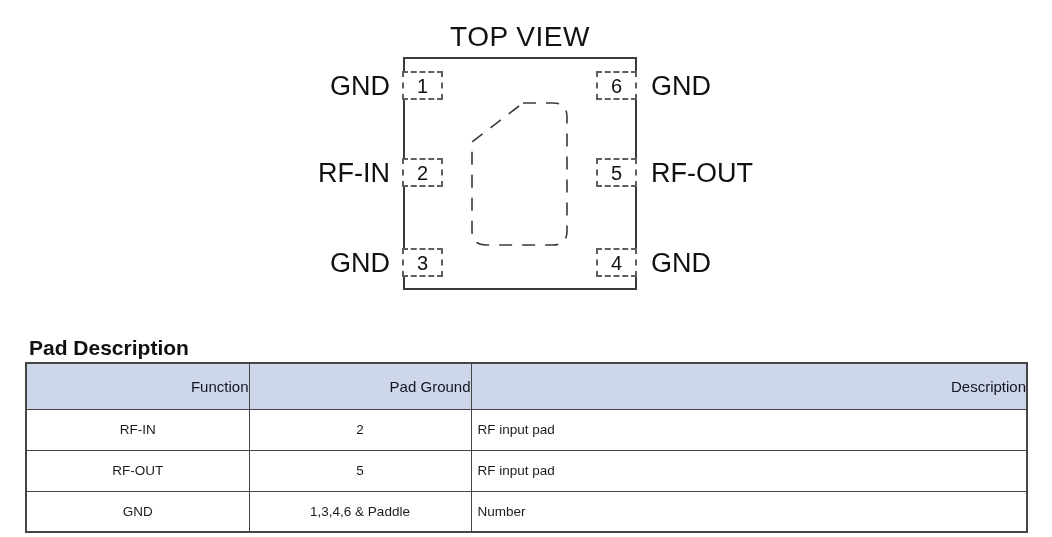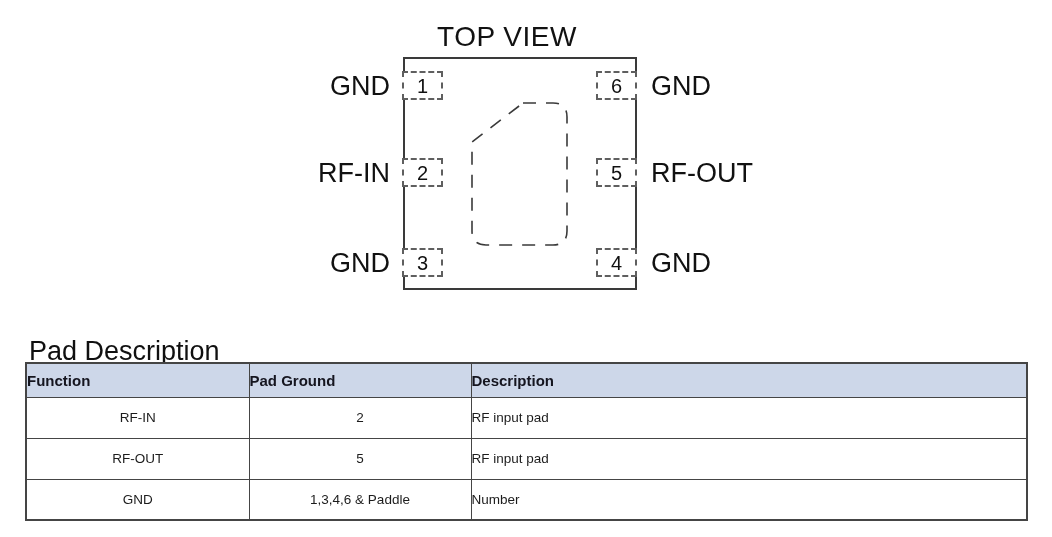--- a/index.html
+++ b/index.html
@@ -17,21 +17,21 @@
     position:relative;
     width:1052px;
     height:537px;
     background:#ffffff;
     overflow:hidden;
   }
 
   
   .diagram-title{
     position:absolute;
-    left:390px; top:21px; width:234px;
+    left:403px; top:21px; width:234px;
     text-align:center;
     font-size:28px;
     letter-spacing:0.5px;
     color:#111;
     white-space:nowrap;
   }
   .package{
     position:absolute;
     left:403px; top:57px;
     width:234px; height:233px;
@@ -72,22 +72,22 @@
   .lbl-left{right:662px;text-align:right;}
   .lbl-right{left:651px;text-align:left;}
   .lbl-row-a{top:86px;}
   .lbl-row-b{top:173px;}
   .lbl-row-c{top:263px;}
 
   
   .table-title{
     position:absolute;
     left:29px; top:336px;
-    font-size:27px;
-    font-weight:normal;
+    font-size:21px;
+    font-weight:bold;
     color:#101010;
     white-space:nowrap;
   }
   .pad-table{
     position:absolute;
     left:25px; top:362px;
     width:1001px;
     border-collapse:collapse;
     table-layout:fixed;
     font-size:13.5px;
@@ -96,34 +96,34 @@
   .pad-table col.c1{width:223px;}
   .pad-table col.c2{width:222px;}
   .pad-table col.c3{width:556px;}
   .pad-table th,.pad-table td{
     border:1px solid #454545;
     vertical-align:middle;
   }
   .pad-table{border:2px solid #454545;}
   .pad-table th{
     background:var(--header-bg);
-    height:34px;
+    height:46px;
     font-size:15px;
-    font-weight:bold;
-    text-align:left;
+    font-weight:normal;
+    text-align:right;
     color:#15151f;
   }
   .pad-table td{
     height:41px;
     text-align:center;
     background:#ffffff;
   }
   .pad-table td.desc{
     text-align:left;
-    padding-left:0;
+    padding-left:6px;
   }
 </style>
 </head>
 <body>
 
 <div class="page">
 
   <div class="diagram-title">TOP VIEW</div>
 
   <div class="package"></div>

